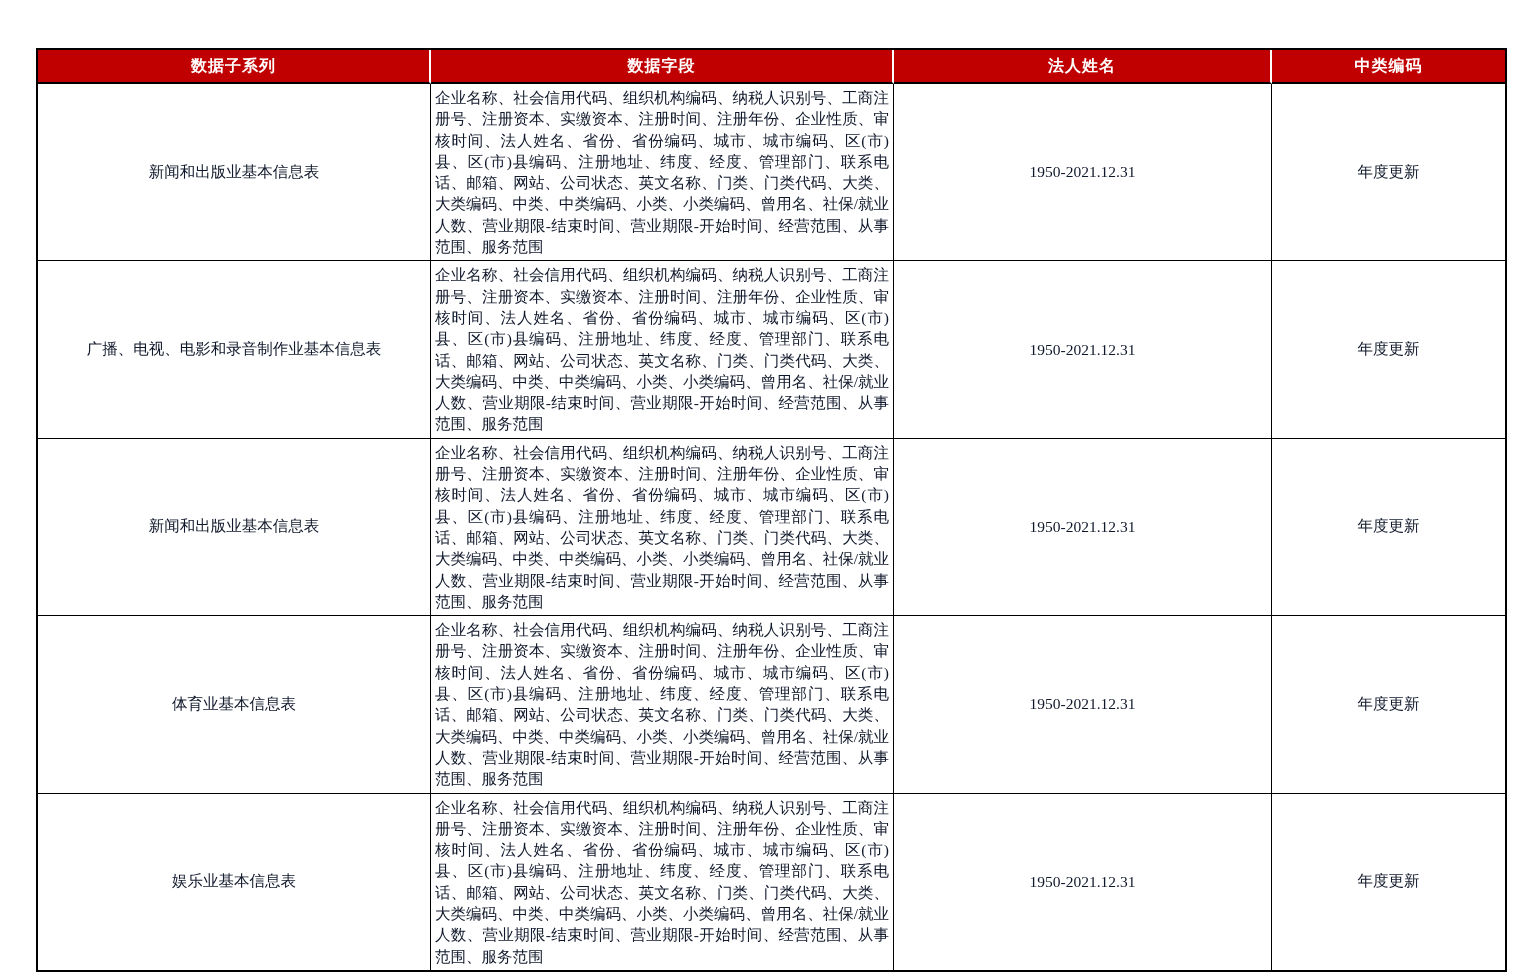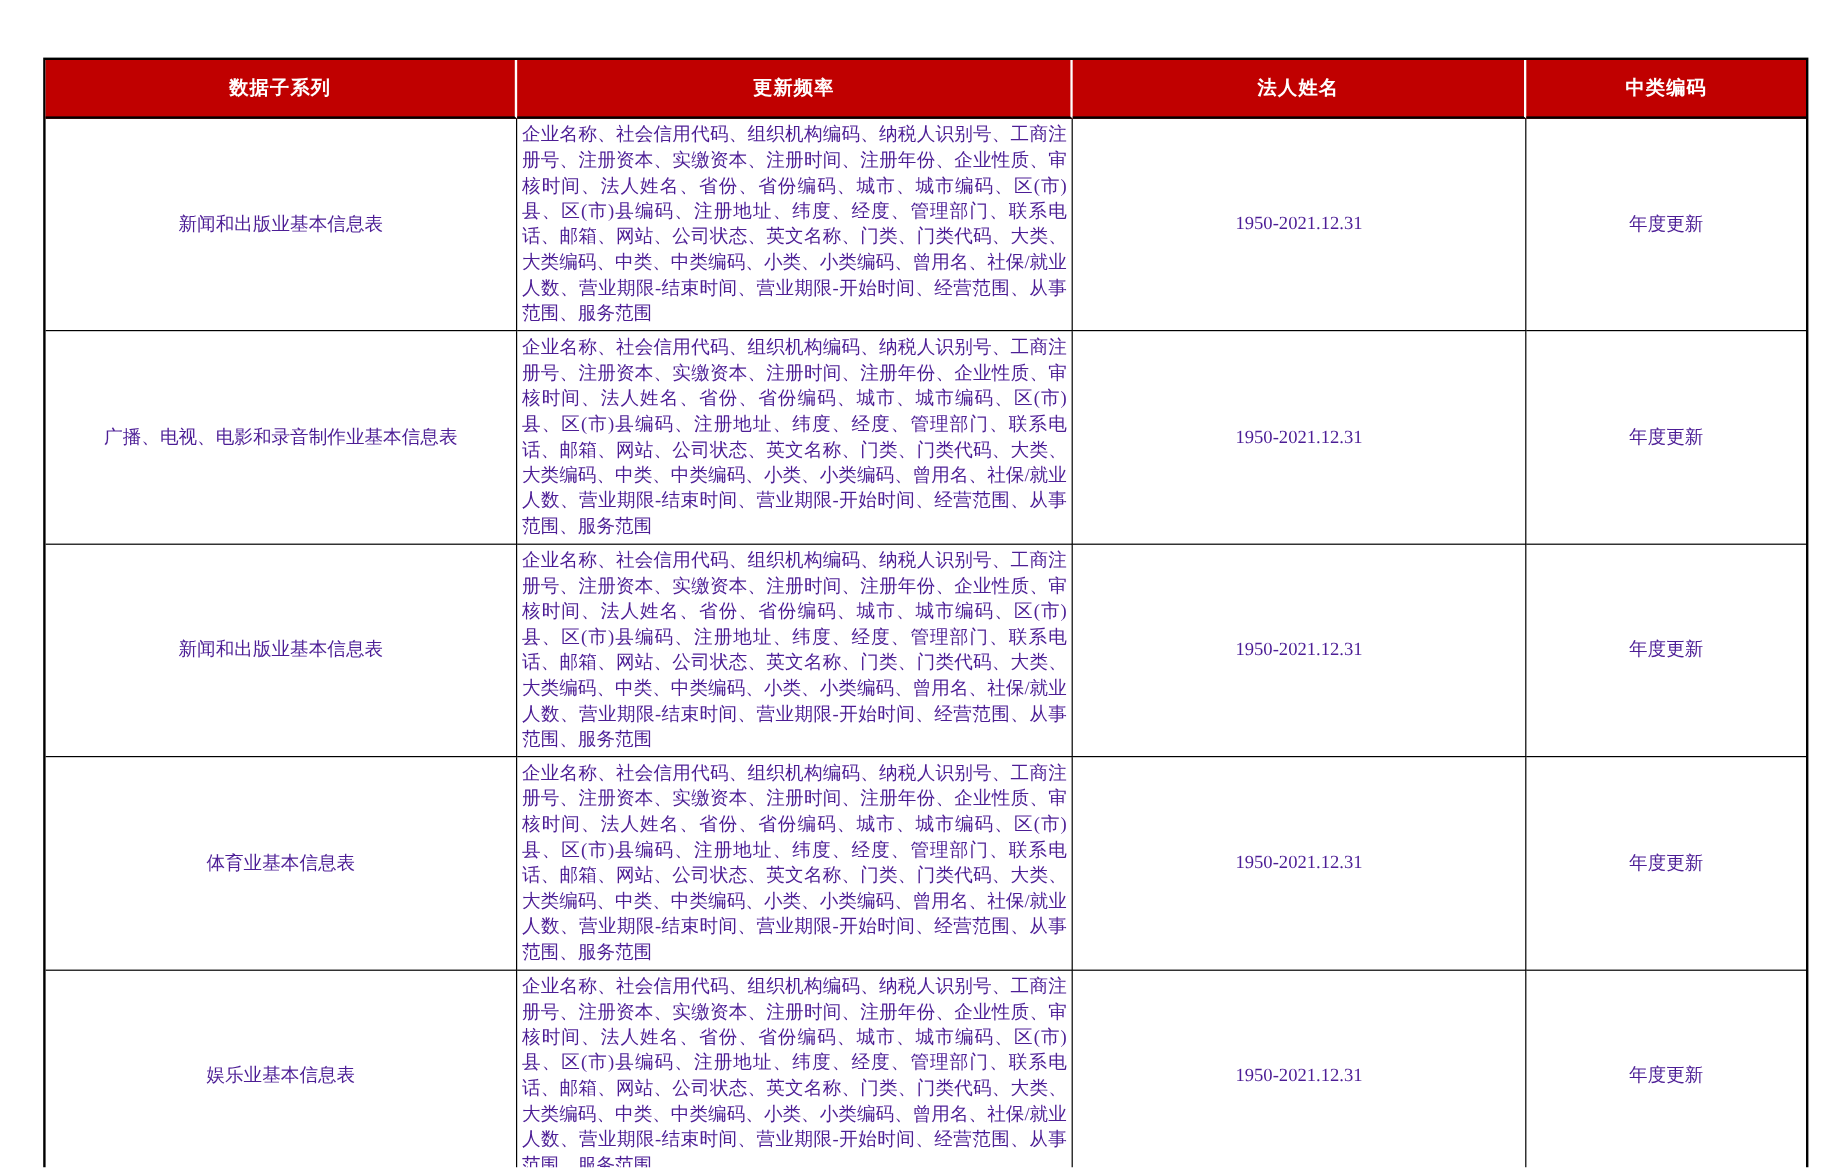--- a/index.html
+++ b/index.html
@@ -29,35 +29,35 @@
   col.c1 { width: 393px; }
   col.c2 { width: 463px; }
   col.c3 { width: 378px; }
   col.c4 { width: 233px; }
 
   thead th {
     background: #c00000;
     color: #ffffff;
     font-weight: bold;
     font-size: 16px;
-    height: 49px;
+    height: 34px;
     text-align: center;
     vertical-align: middle;
     border-right: 2px solid #ffffff;
     border-bottom: 2px solid #000000;
     letter-spacing: 1px;
   }
   thead th:last-child { border-right: none; }
 
   tbody tr { height: 171px; }
   tbody td {
     border-right: 1px solid #000000;
     border-bottom: 1px solid #000000;
     font-size: 15.5px;
-    color: #4c1d95;
+    color: #0f172a;
   }
   tbody td:last-child { border-right: none; }
   tbody tr:last-child td { border-bottom: none; }
 
   td.col-series {
     text-align: center;
     vertical-align: middle;
     padding: 2px 6px;
   }
   td.col-fields {
@@ -81,21 +81,21 @@
   <table class="data-table">
     <colgroup>
       <col class="c1">
         <col class="c2">
         <col class="c3">
         <col class="c4">
     </colgroup>
     <thead>
       <tr>
         <th>数据子系列</th>
-        <th>更新频率</th>
+        <th>数据字段</th>
         <th>法人姓名</th>
         <th>中类编码</th>
       </tr>
     </thead>
     <tbody id="tbody">
   <tr>
     <td class="col-series">新闻和出版业基本信息表</td>
     <td class="col-fields">企业名称、社会信用代码、组织机构编码、纳税人识别号、工商注册号、注册资本、实缴资本、注册时间、注册年份、企业性质、审核时间、法人姓名、省份、省份编码、城市、城市编码、区(市)县、区(市)县编码、注册地址、纬度、经度、管理部门、联系电话、邮箱、网站、公司状态、英文名称、门类、门类代码、大类、大类编码、中类、中类编码、小类、小类编码、曾用名、社保/就业人数、营业期限-结束时间、营业期限-开始时间、经营范围、从事范围、服务范围</td>
     <td class="col-period">1950-2021.12.31</td>
     <td class="col-frequency">年度更新</td>

